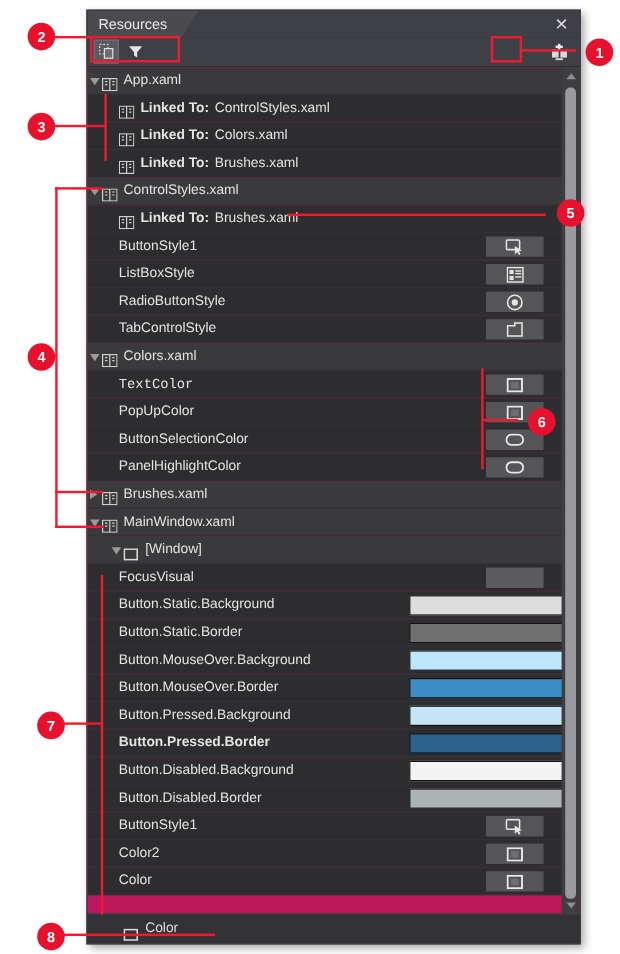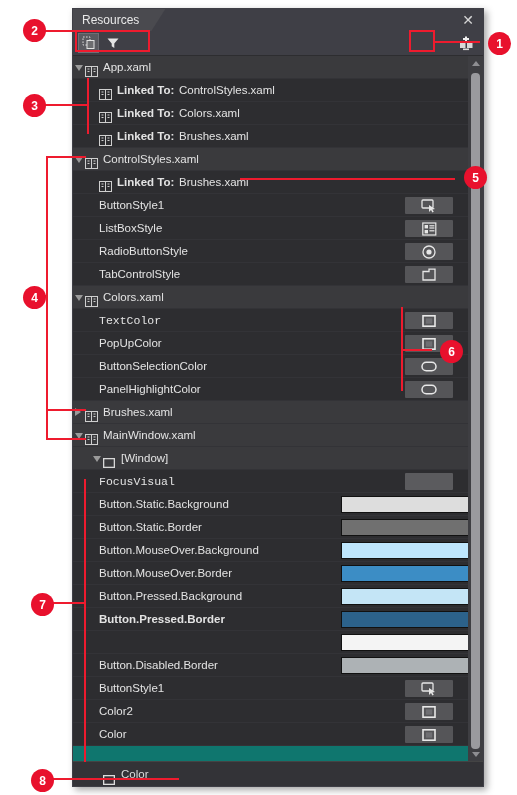--- a/index.html
+++ b/index.html
@@ -32,21 +32,21 @@
     border-bottom:1px solid #2d2d30;
   }
   .tb-btn{
     position:absolute;top:2px;width:21px;height:20px;
     display:flex;align-items:center;justify-content:center;cursor:pointer;
   }
   .tb-btn.sel{background:#5a5a60;border:1px solid #6f6f76;box-sizing:border-box;}
   
   #tree{
     position:absolute;left:0;top:47px;right:0;bottom:24px;
-    overflow:hidden;background:#0f766e;
+    overflow:hidden;background:#be185d;
   }
   .row{
     position:relative;height:23px;line-height:23px;
     font-size:11.5px;color:#e3e3e3;white-space:nowrap;
     border-bottom:1px solid #333337;box-sizing:border-box;cursor:default;
   }
   .row.grp{background:#3a3a3d;}
   .row.item{background:#2d2d30;}
   .lbl{position:absolute;top:0;}
   .expander{
@@ -323,21 +323,21 @@
         <span class="lbl" style="left:30px;">MainWindow.xaml</span>
       </div>
       <div class="row grp">
         <span class="expander open" style="left:20px;"></span>
         <span class="xicon" style="left:30px;"><svg width="12" height="10" viewBox="0 0 12 10">
             <rect x="0.5" y="0.5" width="11" height="9" fill="none" stroke="#d8d8d8" stroke-width="1.6"></rect>
           </svg></span>
         <span class="lbl" style="left:48px;">[Window]</span>
       </div>
       <div class="row item">
-        <span class="lbl" style="left:26px;font-family:Liberation Mono, monospace;">FocusVisual</span>
+        <span class="lbl" style="left:26px;">FocusVisual</span>
         <span class="iconbtn plain"></span>
       </div>
       <div class="row item">
         <span class="lbl" style="left:26px;">Button.Static.Background</span>
         <span class="swatch" style="background:#dddddd;"></span>
       </div>
       <div class="row item">
         <span class="lbl" style="left:26px;">Button.Static.Border</span>
         <span class="swatch" style="background:#707070;"></span>
       </div>
@@ -351,20 +351,21 @@
       </div>
       <div class="row item">
         <span class="lbl" style="left:26px;">Button.Pressed.Background</span>
         <span class="swatch" style="background:#c4e5f6;"></span>
       </div>
       <div class="row item">
         <span class="lbl" style="left:26px;font-weight:bold;">Button.Pressed.Border</span>
         <span class="swatch" style="background:#2c628b;"></span>
       </div>
       <div class="row item">
+        <span class="lbl" style="left:26px;">Button.Disabled.Background</span>
         <span class="swatch" style="background:#f4f4f4;"></span>
       </div>
       <div class="row item">
         <span class="lbl" style="left:26px;">Button.Disabled.Border</span>
         <span class="swatch" style="background:#adb2b5;"></span>
       </div>
       <div class="row item">
         <span class="lbl" style="left:26px;">ButtonStyle1</span>
         <span class="iconbtn">
           <svg width="16" height="14" viewBox="0 0 16 14">

